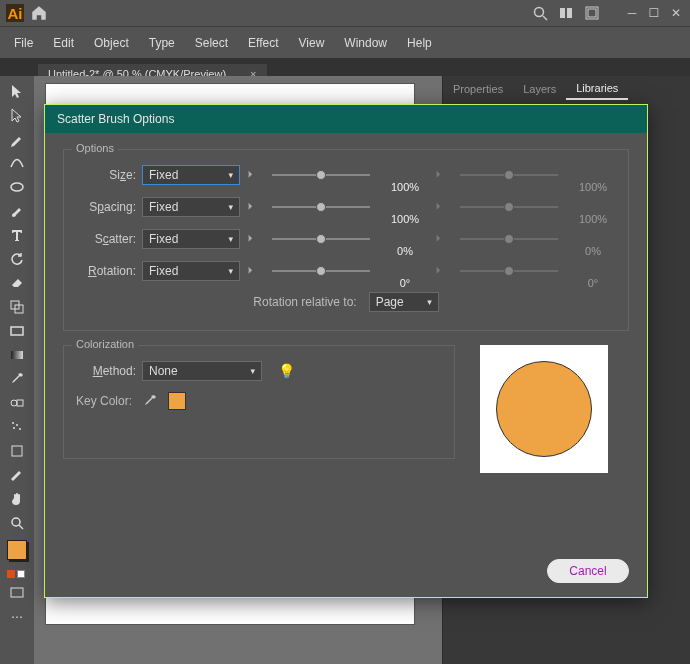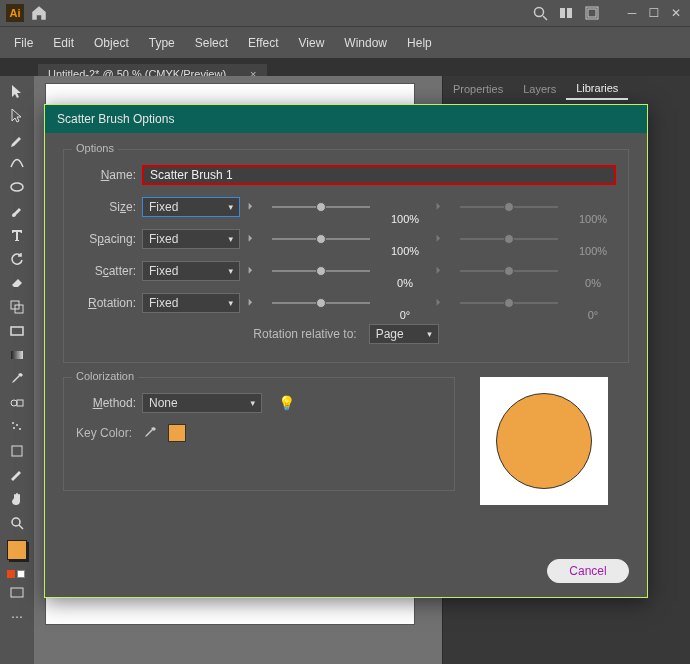--- a/index.html
+++ b/index.html
@@ -1,21 +1,21 @@
 <!DOCTYPE html>
 <html><head>
 <meta charset="utf-8">
 <style>
   * { margin:0; padding:0; box-sizing:border-box; font-family:"Segoe UI",Tahoma,sans-serif; }
   body { width:690px; height:664px; background:#434343; color:#bbb; font-size:12px; overflow:hidden; position:relative; }
 
   
   .titlebar { height:26px; background:#535353; display:flex; align-items:center; padding:0 6px; }
   .titlebar .logo { width:18px; height:18px; background:#3a2b14; margin-right:6px; display:flex; align-items:center; justify-content:center; }
-  .titlebar .logo span { color:#f79400; font-weight:bold; font-size:11px;text-align:center; }
+  .titlebar .logo span { color:#f79400; font-weight:bold; font-size:15px;text-align:center; }
   .titlebar .home { width:18px; height:18px; color:#ccc; display:flex; align-items:center; justify-content:center; margin-right:auto; }
   .titlebar .right { display:flex; gap:10px; align-items:center; }
   .titlebar .right .ic { width:16px; height:16px; color:#ccc; display:flex; align-items:center; justify-content:center; }
   .winctl { display:flex; gap:6px; margin-left:14px; }
   .winctl div { width:16px; height:14px; color:#ccc; display:flex; align-items:center; justify-content:center; }
 
   .menubar { height:32px; background:#535353; display:flex; align-items:center; padding:0 4px; gap:0; border-top:1px solid #3d3d3d; }
   .menubar .mi { padding:2px 10px; color:#ddd; }
 
   
@@ -275,24 +275,20 @@
 
 <div class="dialog">
   <div class="dlg-title">
     <span>Scatter Brush Options</span>
   </div>
   <div class="dlg-body">
 
     <div class="groupbox">
       <div class="groupbox-title">Options</div>
 
-      <div class="row">
-        <div class="lbl"><span class="ul">N</span>ame:</div>
-        <input class="name-input" value="Scatter Brush 1" style="">
-      </div>
 
       <div class="row">
         <div class="lbl">Si<span class="ul">z</span>e:</div>
         <div class="dd sel">
             <span>Fixed</span>
             <span class="caret">▾</span>
           </div>
         <svg class="ic-link" viewBox="0 0 16 16" fill="#aaa">
             <path d="M3 3l4 4-4 4V3z M6 7h6"></path>
           </svg>

